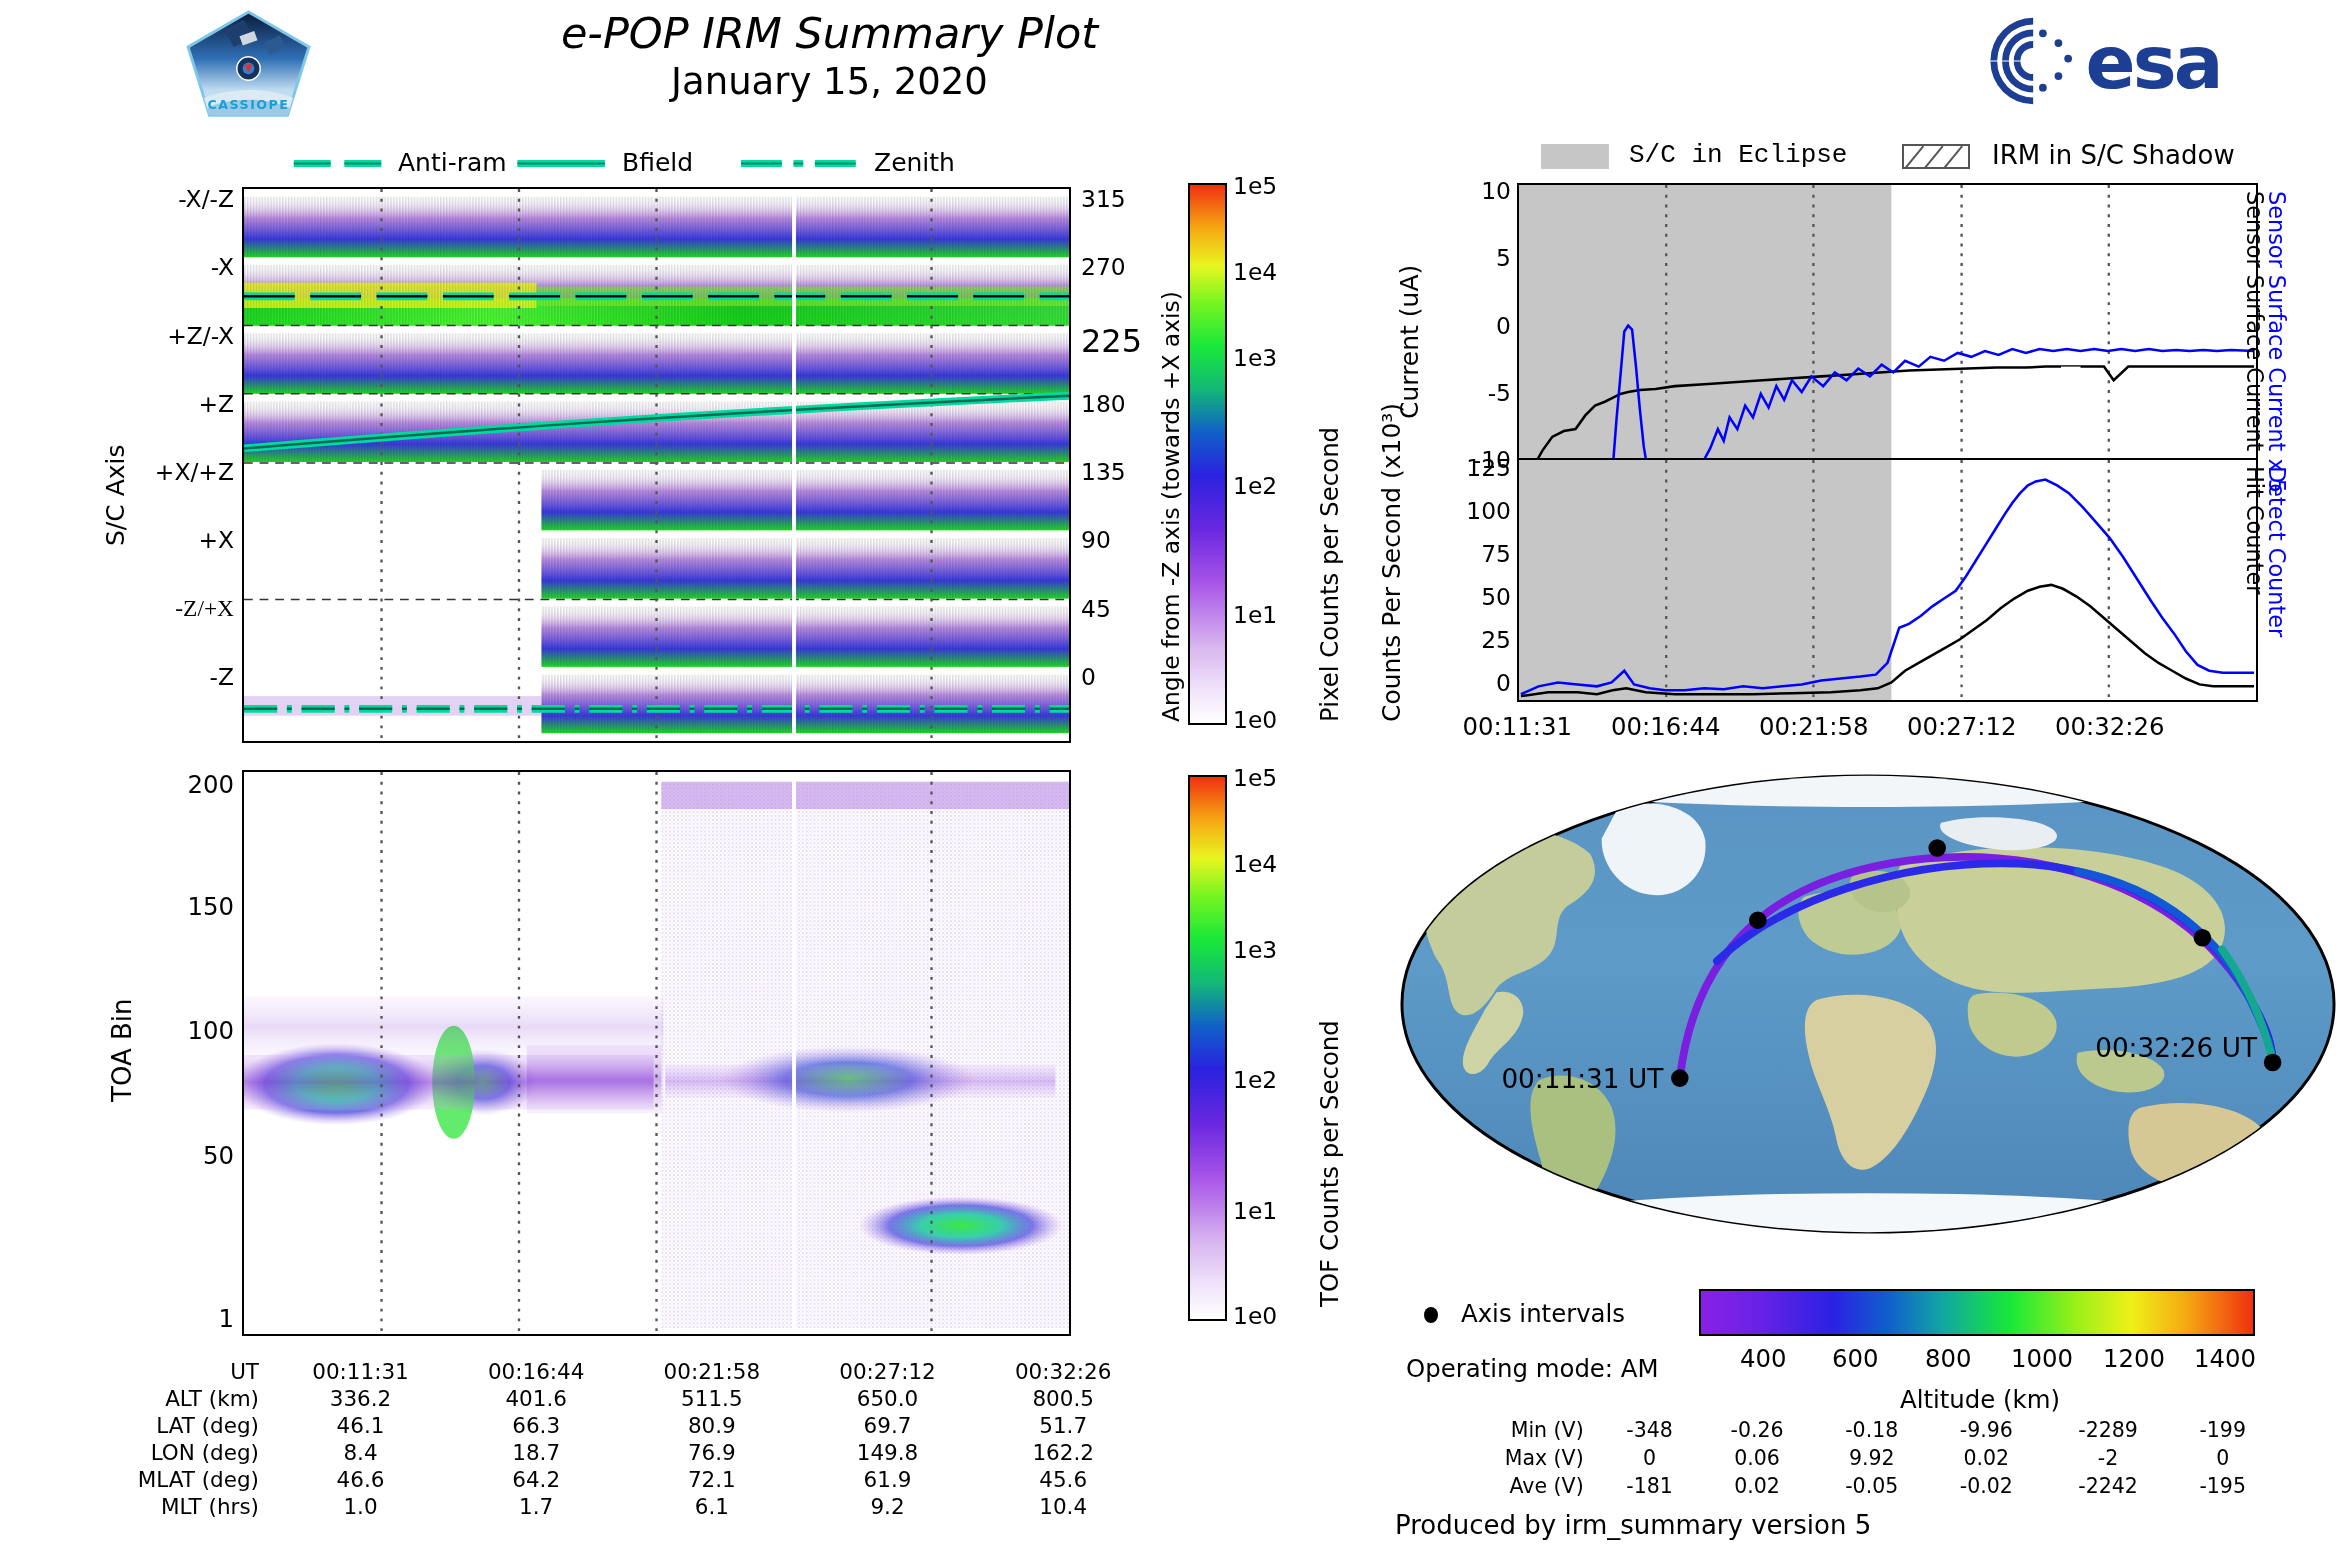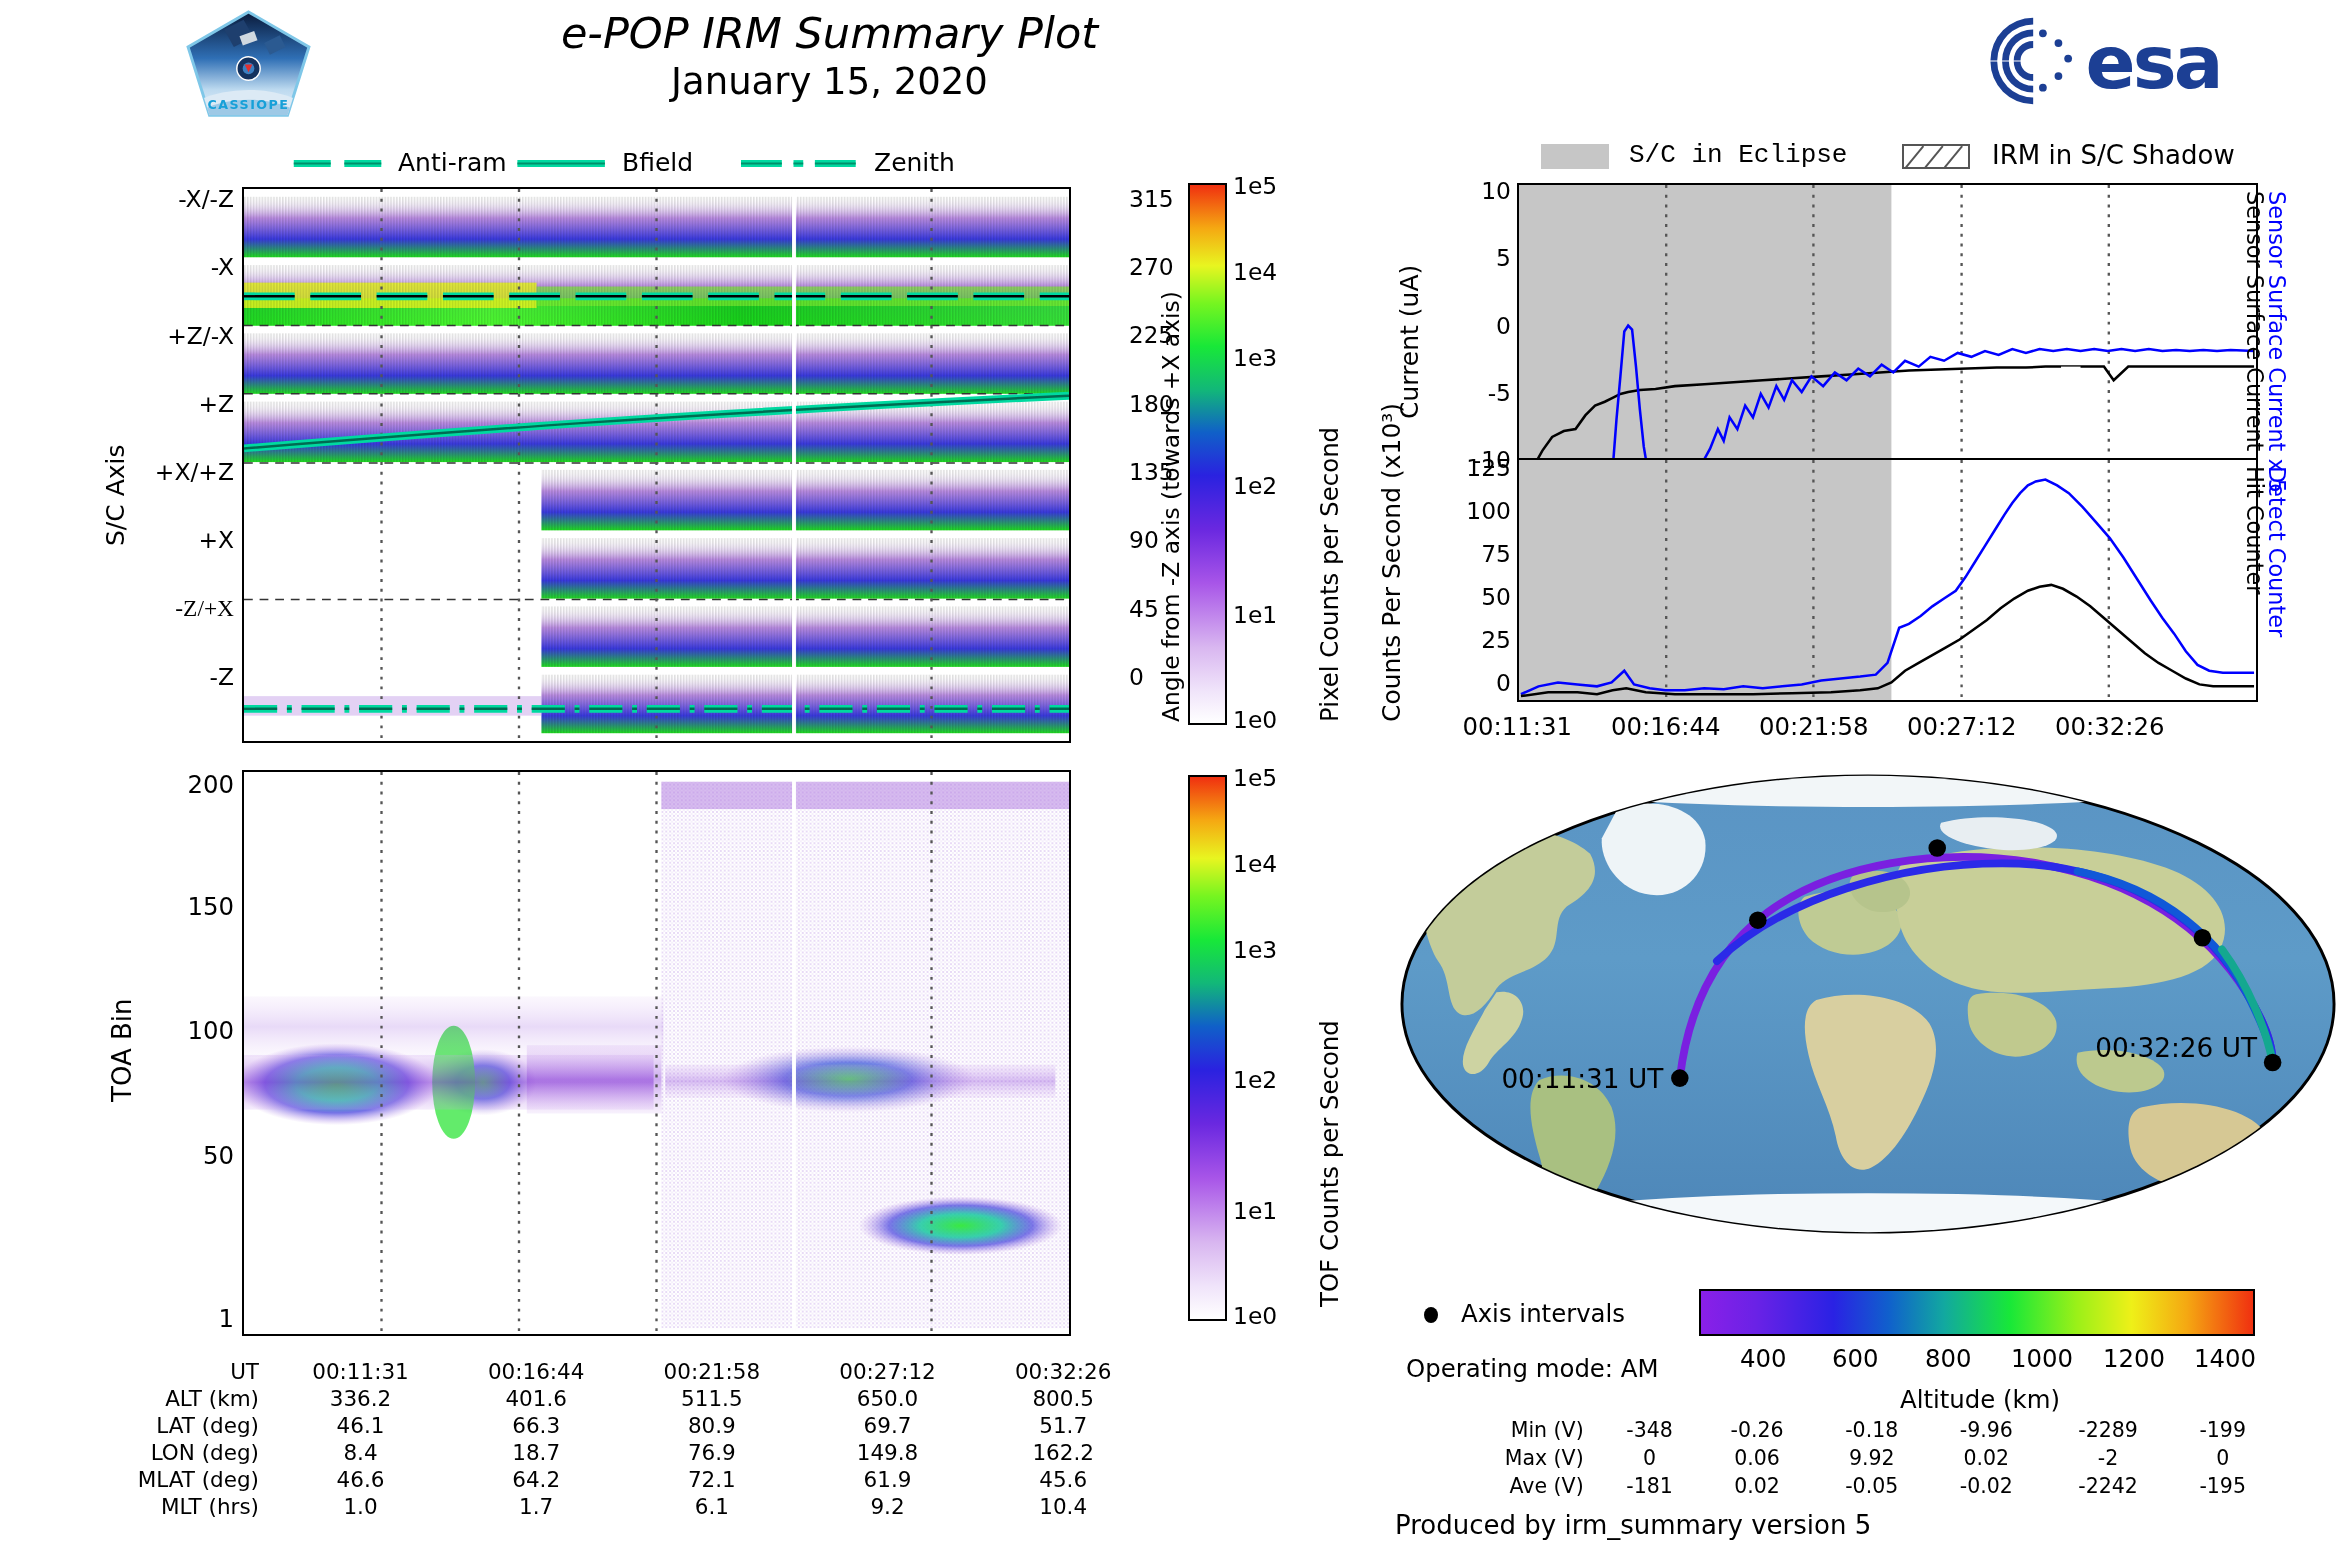--- a/index.html
+++ b/index.html
@@ -208,24 +208,24 @@
         </g>
       <g stroke="#006b52" stroke-width="2.5" stroke-dasharray="34 10 5 10" fill="none">
         <line x1="0" y1="533" x2="846" y2="533"></line>
         </g>
 
       <rect x="562" y="0" width="4" height="566" fill="#fff"></rect>
     </svg>
   </div>
 </div>
 
-<div class="abs" style="left:1081px;top:185px;width:88px;height:556px;margin-left:48px;">
+<div class="abs" style="left:1081px;top:185px;width:88px;height:556px;">
   <div class="abs lbl" style="left:0;top:0px;font-size:23.4px;">315</div>
   <div class="abs lbl" style="left:0;top:68px;font-size:23.4px;">270</div>
-  <div class="abs lbl" style="left:0;top:137px;font-size:23px;">225</div>
+  <div class="abs lbl" style="left:0;top:137px;font-size:32px;">225</div>
   <div class="abs lbl" style="left:0;top:205px;font-size:23.4px;">180</div>
   <div class="abs lbl" style="left:0;top:273px;font-size:23.4px;">135</div>
   <div class="abs lbl" style="left:0;top:341px;font-size:23.4px;">90</div>
   <div class="abs lbl" style="left:0;top:410px;font-size:23.4px;">45</div>
   <div class="abs lbl" style="left:0;top:478px;font-size:23.4px;">0</div>
 </div>
 <div class="abs lbl rot" style="left:1157px;top:722px;font-size:23.4px;">Angle from -Z axis (towards +X axis)</div>
 
 <div class="abs cbar" style="left:1188px;top:183px;width:39px;height:542px;
       background:linear-gradient(to top,#ffffff 0%,#f0e4fa 6%,#d9b7f0 14%,#a855e8 26%,#6a28e0 36%,

